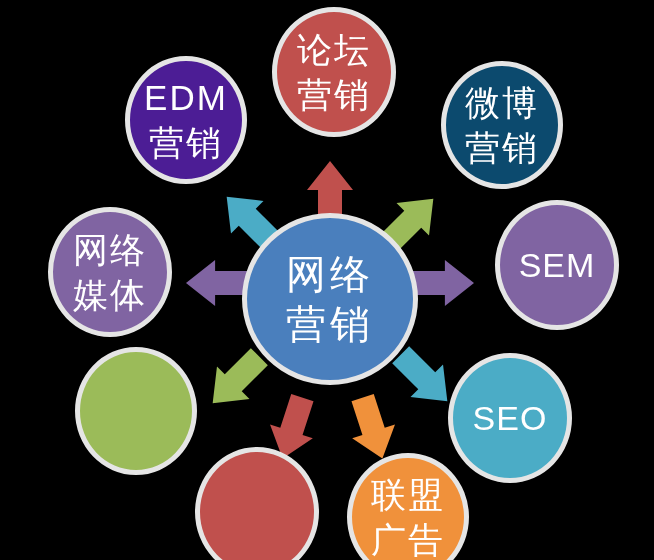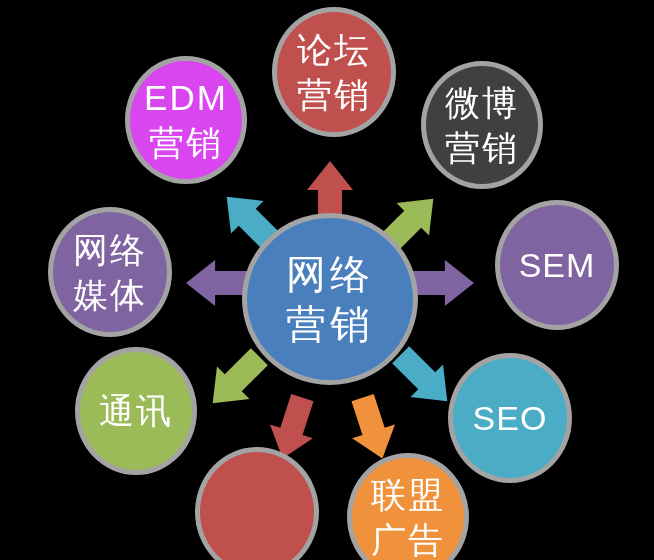--- a/index.html
+++ b/index.html
@@ -12,21 +12,21 @@
     width: 654px;
     height: 560px;
     background: #000000;
     overflow: hidden;
     font-family: "Liberation Sans", "DejaVu Sans", sans-serif;
   }
   .node {
     position: absolute;
     box-sizing: border-box;
     border-radius: 50%;
-    border: 5px solid #a3a3a3;
+    border: 5px solid #e5e5e5;
     display: flex;
     flex-direction: column;
     align-items: center;
     justify-content: center;
     color: #ffffff;
     text-align: center;
     line-height: 1.06;
     letter-spacing: 0.5px;
     gap: 8px;
   }
@@ -101,37 +101,36 @@
         <svg width="59" height="78" viewBox="0 0 59 78">
           <polygon points="29.5,7.0 52.0,35.5 41.2,35.5 41.2,71.0 17.8,71.0 17.8,35.5 7.0,35.5" fill="#f0913b"></polygon>
         </svg>
       </div>
     </div>
   <div id="node-layer">
       <div class="node sat-node" style="left: 272px; top: 7px; width: 124px; height: 130px; background: rgb(192, 80, 77);">
         <span class="ln">论坛</span>
         <span class="ln">营销</span>
       </div>
-      <div class="node sat-node" style="left: 125px; top: 56px; width: 122px; height: 128px; background: #d946ef;">
+      <div class="node sat-node" style="left: 125px; top: 56px; width: 122px; height: 128px; background: #4c1d95;">
         <span class="ln">EDM</span>
         <span class="ln">营销</span>
       </div>
-      <div class="node sat-node" style="left: 421px; top: 61px; width: 122px; height: 128px; background: #404040;">
+      <div class="node sat-node" style="left: 441px; top: 61px; width: 122px; height: 128px; background: #0c4a6e;">
         <span class="ln">微博</span>
         <span class="ln">营销</span>
       </div>
       <div class="node sat-node" style="left: 48px; top: 207px; width: 124px; height: 130px; background: rgb(128, 100, 162);">
         <span class="ln">网络</span>
         <span class="ln">媒体</span>
       </div>
       <div class="node sat-node latin" style="left: 495px; top: 200px; width: 124px; height: 130px; background: rgb(128, 100, 162);">
         <span class="ln">SEM</span>
       </div>
       <div class="node sat-node" style="left: 75px; top: 347px; width: 122px; height: 128px; background: rgb(155, 187, 89);">
-        <span class="ln">通讯</span>
       </div>
       <div class="node sat-node latin" style="left: 448px; top: 353px; width: 124px; height: 130px; background: rgb(75, 172, 198);">
         <span class="ln">SEO</span>
       </div>
       <div class="node sat-node" style="left: 195px; top: 447px; width: 124px; height: 130px; background: rgb(192, 80, 77);">
       </div>
       <div class="node sat-node" style="left: 347px; top: 453px; width: 122px; height: 128px; background: rgb(240, 145, 59);">
         <span class="ln">联盟</span>
         <span class="ln">广告</span>
       </div>

